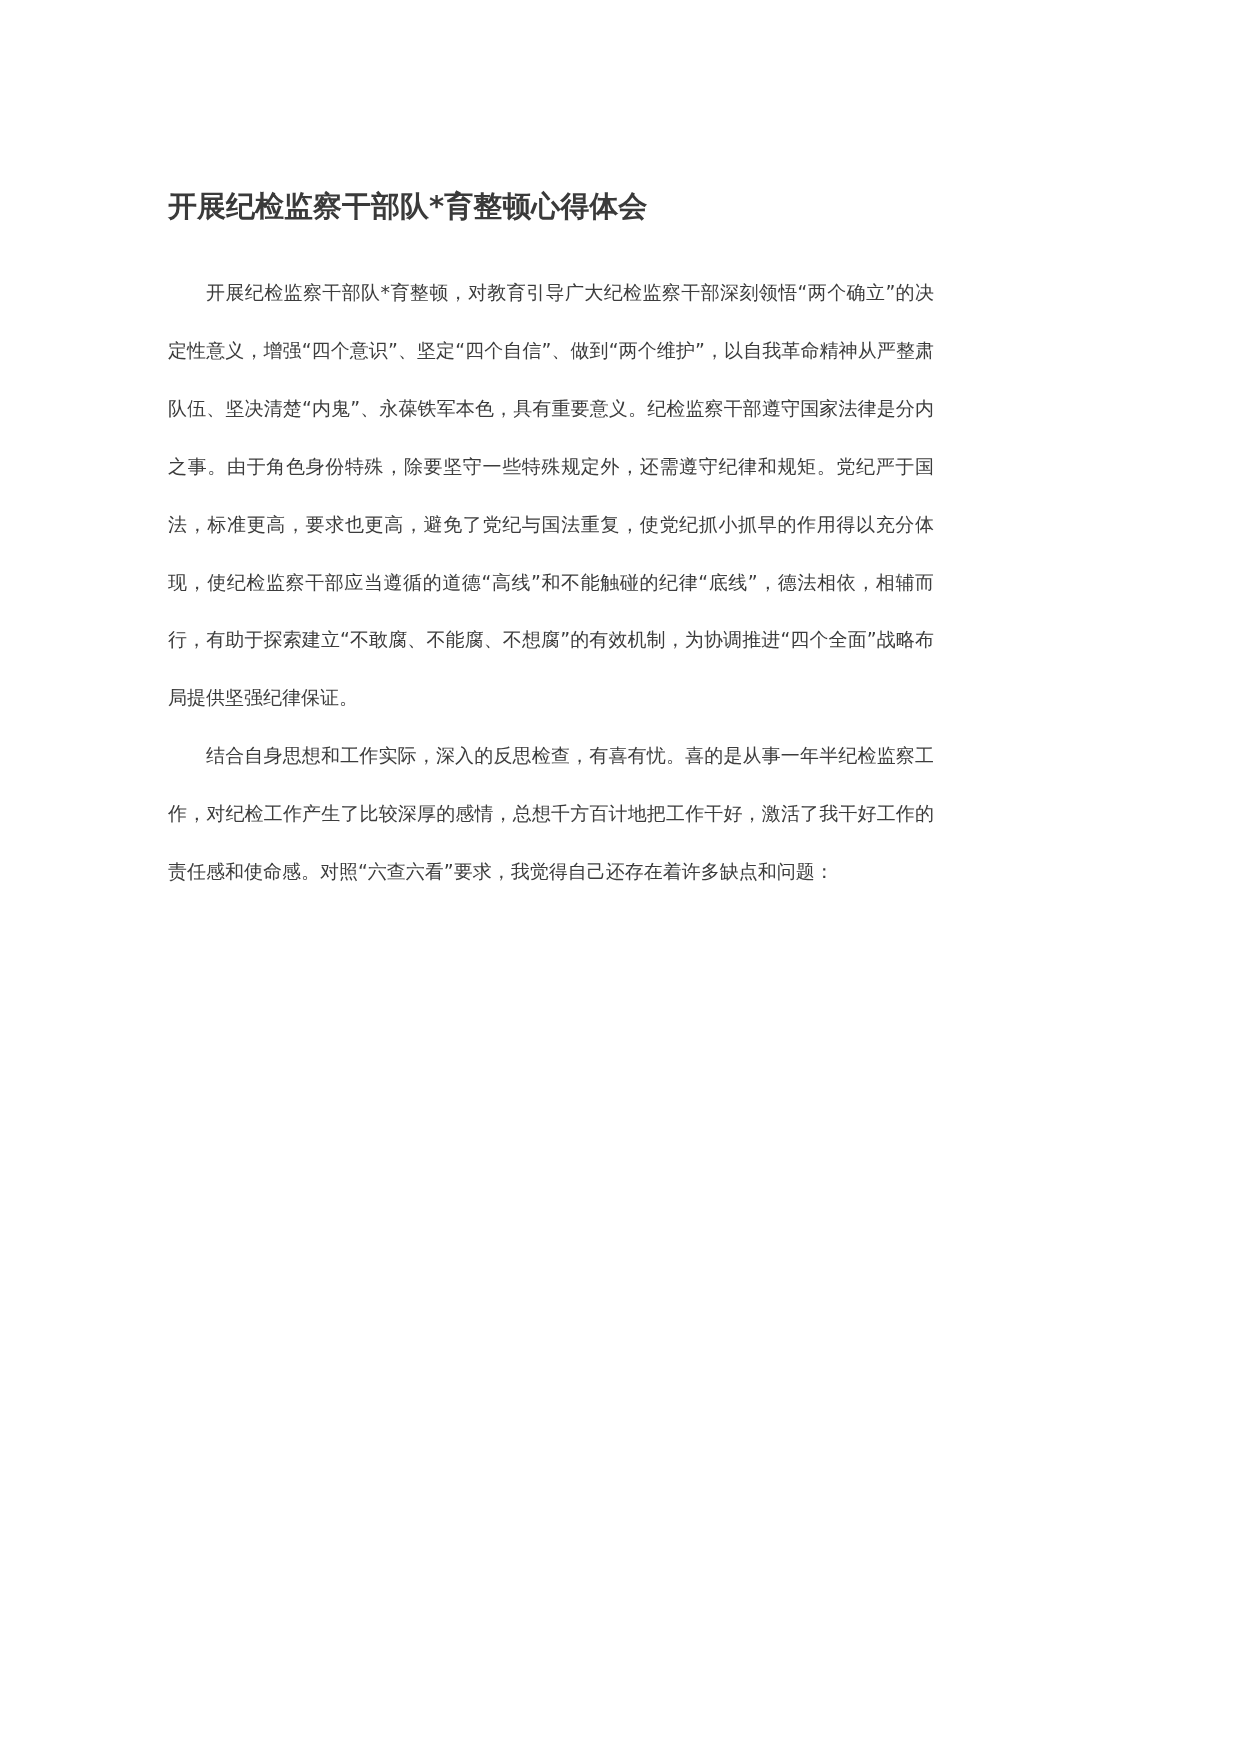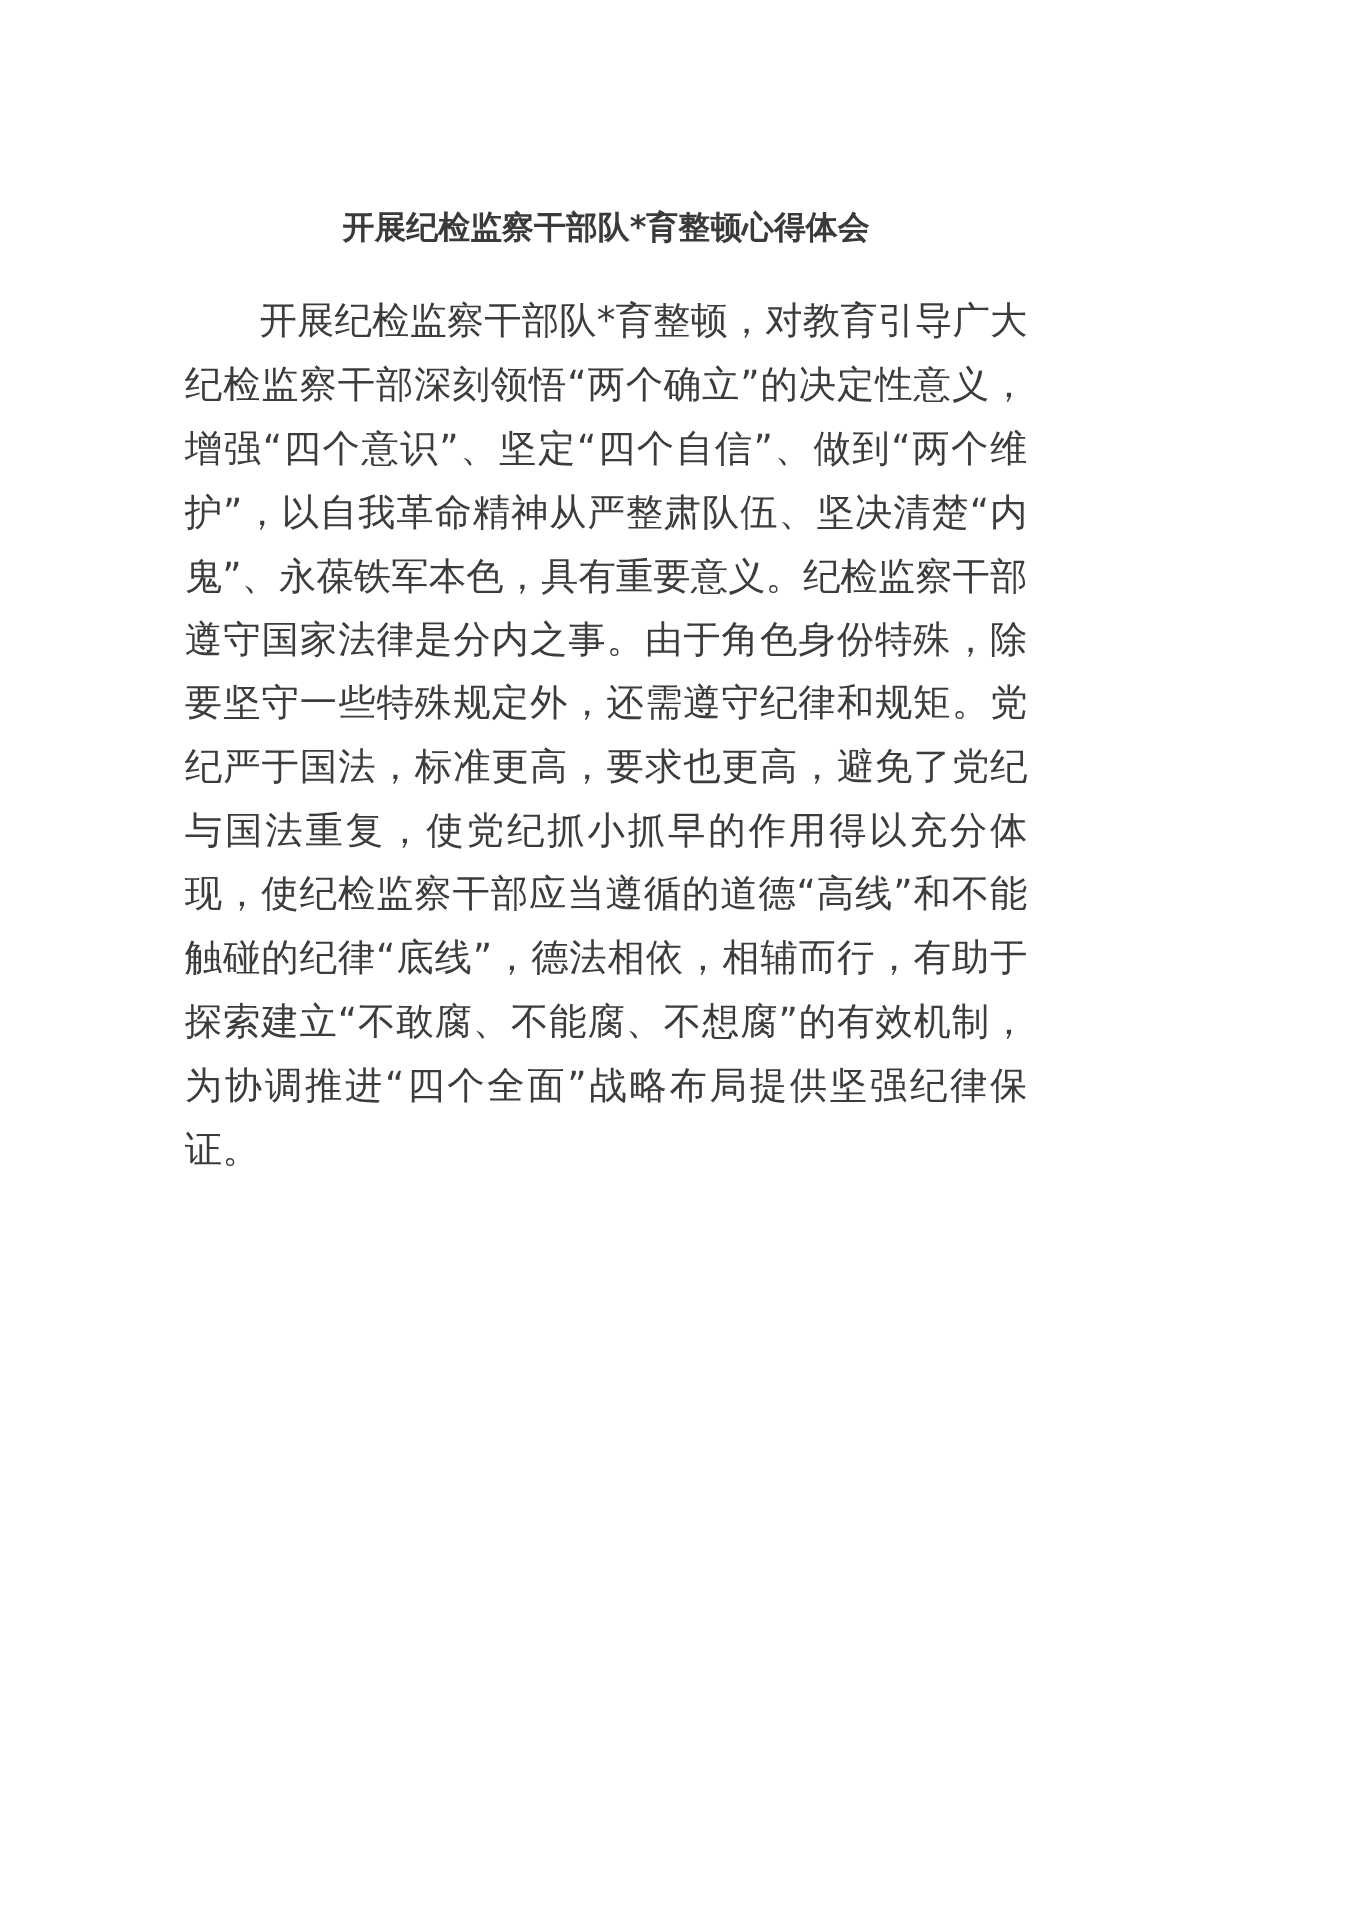--- a/index.html
+++ b/index.html
@@ -21,46 +21,46 @@
     top: 0;
     width: 766px;
   }
   .title {
     position: absolute;
     top: 186px;
     left: 0;
     width: 766px;
     margin-left: -58px;
     padding-left: 58px;
-    text-align: center;
     font-size: 29px;
     font-weight: bold;
     color: #3a3a3a;
     line-height: 40px;
     letter-spacing: 0px;
   }
   .body {
     position: absolute;
     top: 264px;
     left: 0;
     width: 766px;
-    font-size: 34px;
+    font-size: 19px;
     line-height: 57.9px;
     text-align: justify;
   }
   .para {
     margin: 0;
     text-indent: 2em;
   }
   .lead {
     font-weight: bold;
     color: #333333;
   }
 </style>
 </head>
 <body>
 
 <div class="page">
   <div class="title">开展纪检监察干部队*育整顿心得体会</div>
   <div class="body">
     <p class="para"><span class="lead"></span><span>开展纪检监察干部队*育整顿，对教育引导广大纪检监察干部深刻领悟“两个确立”的决定性意义，增强“四个意识”、坚定“四个自信”、做到“两个维护”，以自我革命精神从严整肃队伍、坚决清楚“内鬼”、永葆铁军本色，具有重要意义。纪检监察干部遵守国家法律是分内之事。由于角色身份特殊，除要坚守一些特殊规定外，还需遵守纪律和规矩。党纪严于国法，标准更高，要求也更高，避免了党纪与国法重复，使党纪抓小抓早的作用得以充分体现，使纪检监察干部应当遵循的道德“高线”和不能触碰的纪律“底线”，德法相依，相辅而行，有助于探索建立“不敢腐、不能腐、不想腐”的有效机制，为协调推进“四个全面”战略布局提供坚强纪律保证。</span></p>
+    <p class="para"><span class="lead"></span><span>结合自身思想和工作实际，深入的反思检查，有喜有忧。喜的是从事一年半纪检监察工作，对纪检工作产生了比较深厚的感情，总想千方百计地把工作干好，激活了我干好工作的责任感和使命感。对照“六查六看”要求，我觉得自己还存在着许多缺点和问题：</span></p>
   </div>
 </div>
 
 </body></html>

